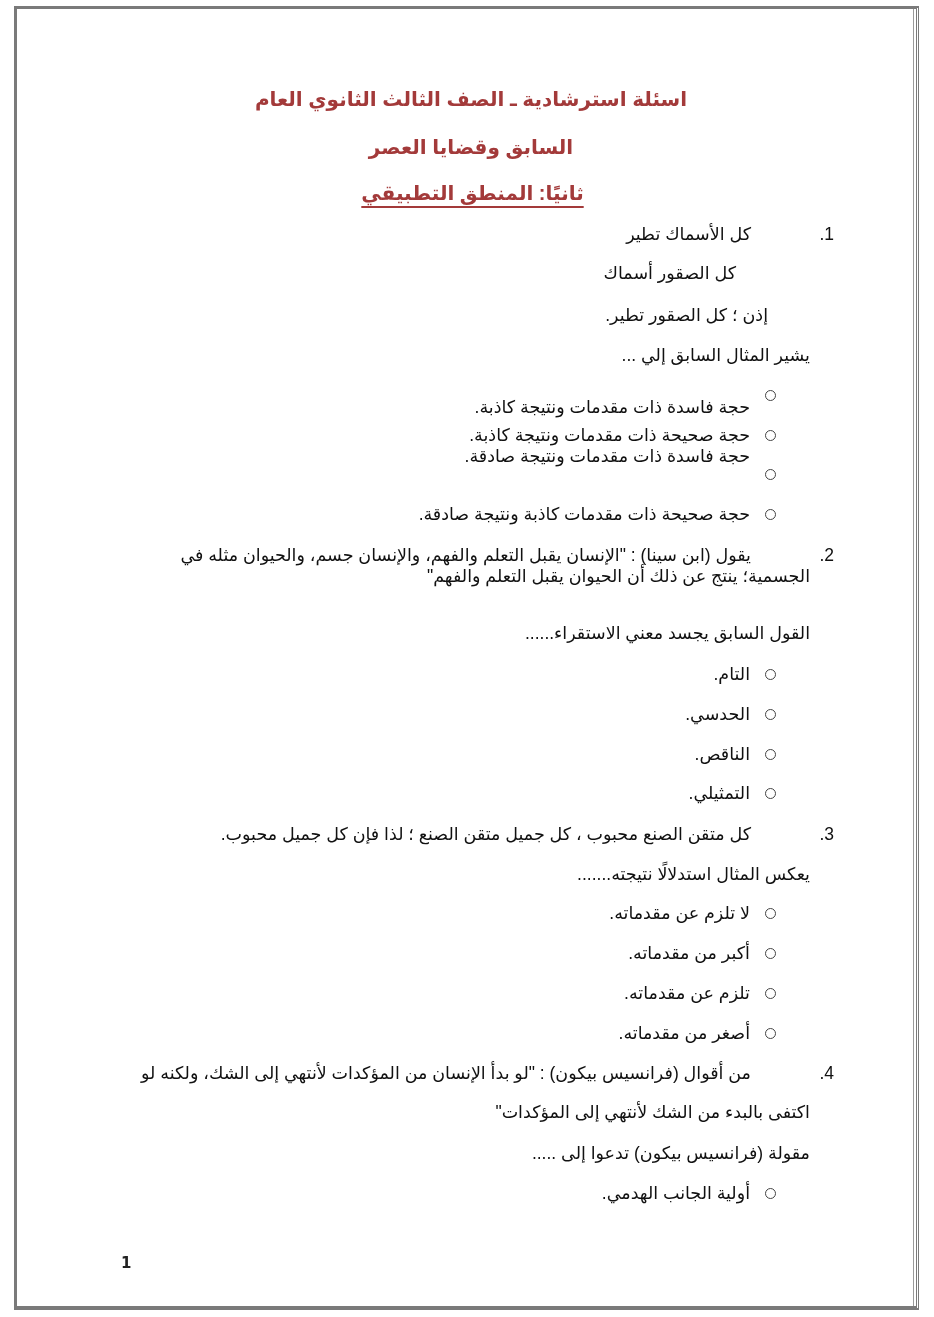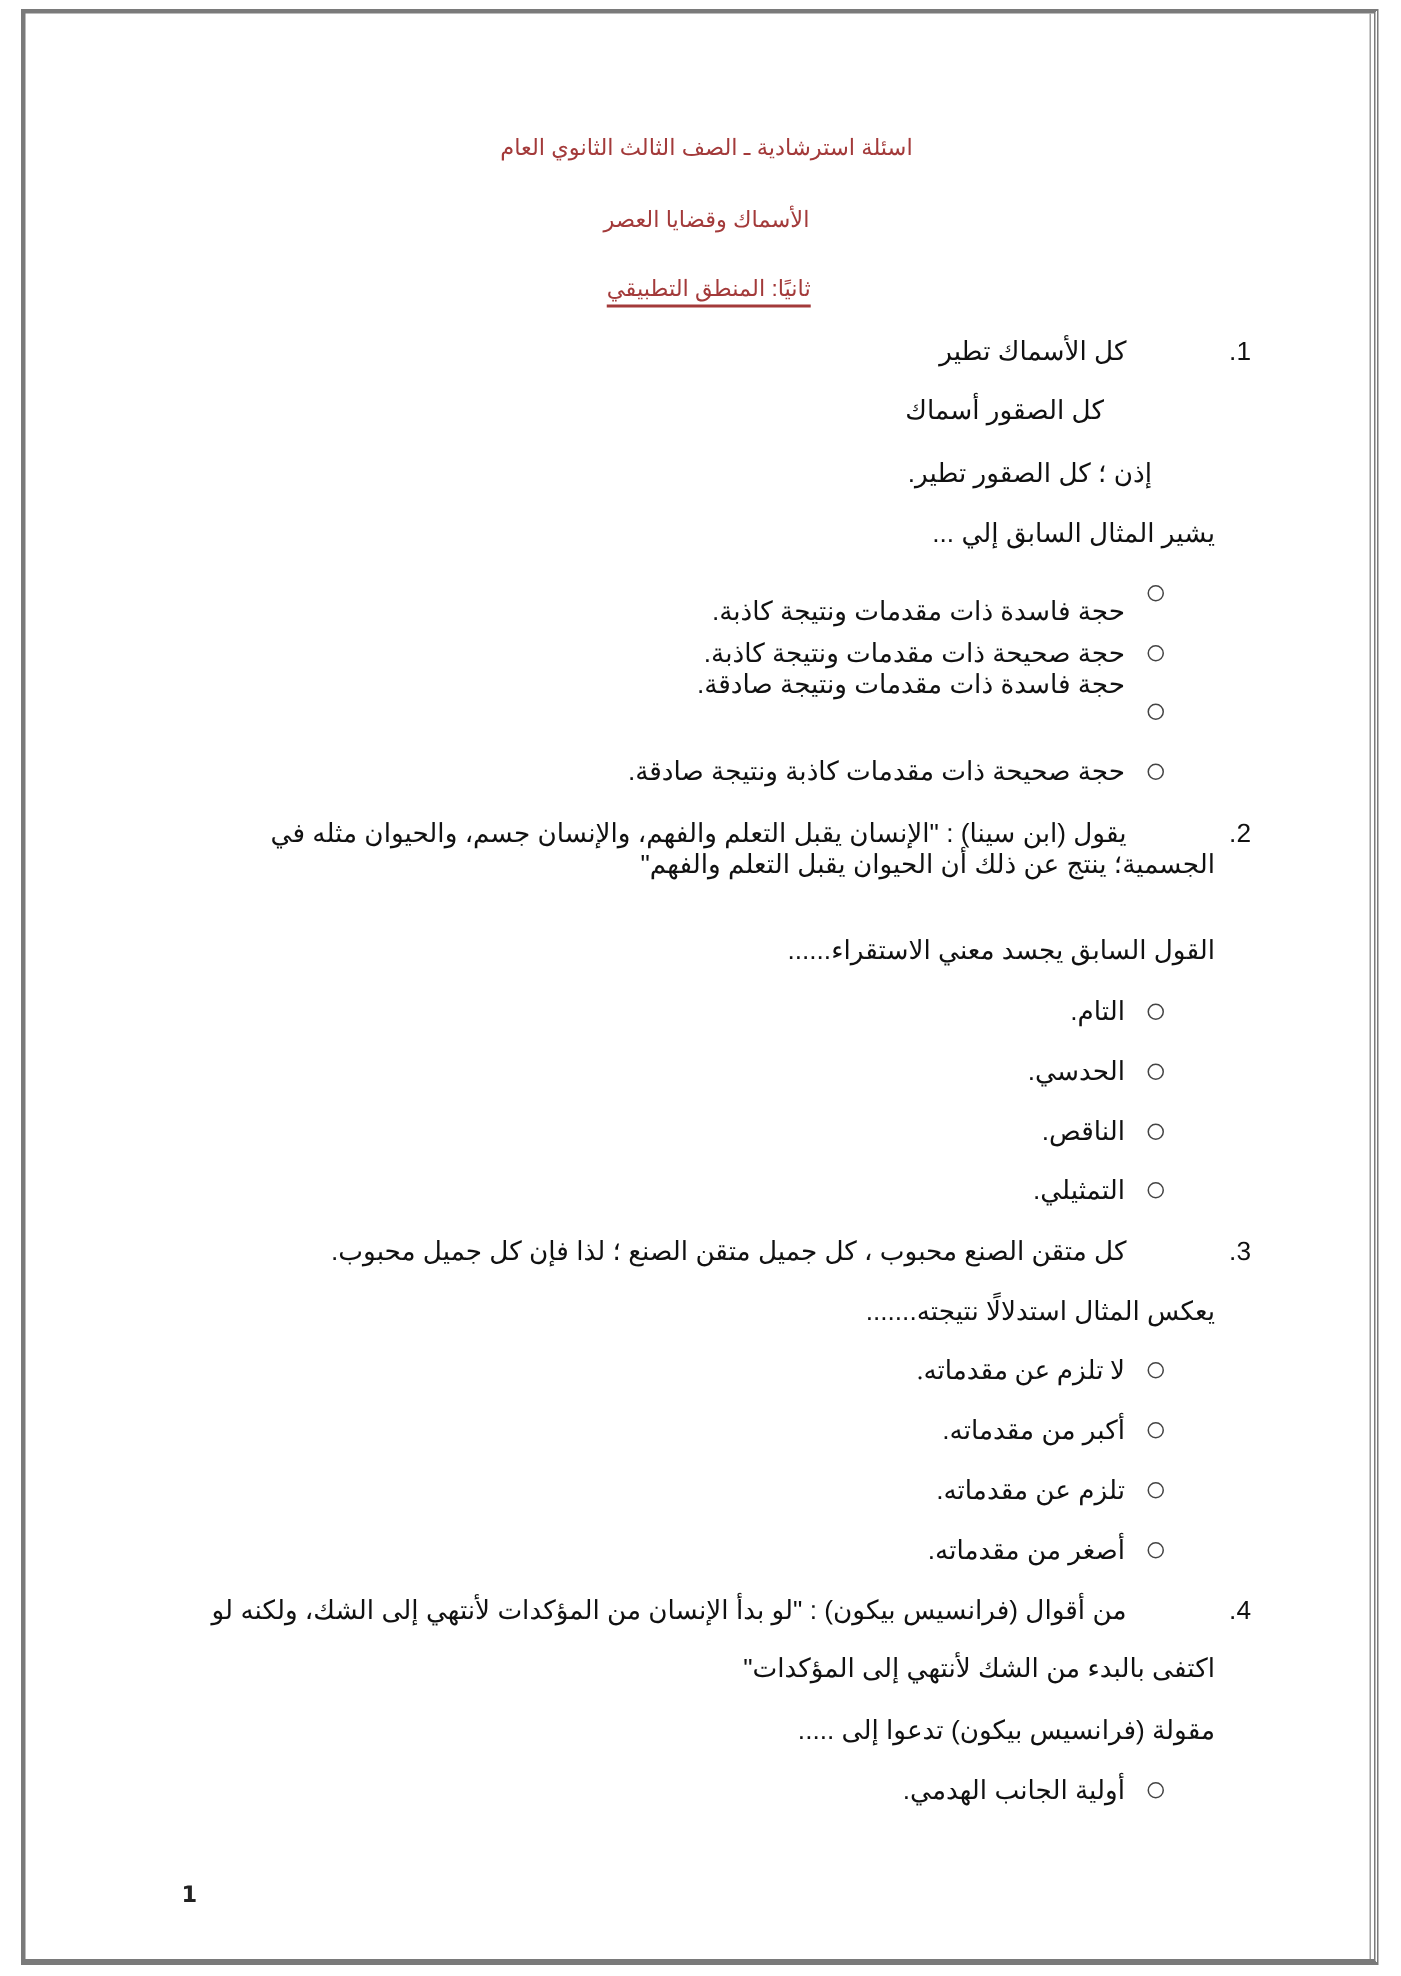--- a/index.html
+++ b/index.html
@@ -15,21 +15,21 @@
       border-right: 3px double #7a7a7a;
       border-bottom: 4px solid #7a7a7a;
       background: #fff;
     }
     .inner-edge-right {
       position: absolute; right: 2px; top: 0; bottom: 0; width: 1px; background: #9a9a9a;
     }
 
     .header { position: absolute; left: 0; right: 0; top: 80px; text-align: center; direction: rtl; }
     .header .line {
-      color: #a33a3a; font-weight: normal; font-size: 15px;
+      color: #a33a3a; font-weight: bold; font-size: 20px;
       height: 45px; line-height: 38px;
     }
     .header .line.underlined span {
       text-decoration: underline; text-decoration-thickness: 2px; text-underline-offset: 6px;
     }
     .header .line:nth-child(1) { position: absolute; top: 0; left: 0; right: 0; padding-left: 8px; }
     .header .line:nth-child(2) { position: absolute; top: 48px; left: 0; right: 0; padding-left: 8px; }
     .header .line:nth-child(3) { position: absolute; top: 94px; left: 0; right: 0; padding-left: 11px; }
 
     .content { position: absolute; left: 0; right: 0; top: 0; direction: rtl; font-size: 17.5px; }
@@ -47,21 +47,21 @@
   </style>
 </head>
 <body>
 
 <div class="page-frame">
   <div class="inner-edge-right"></div>
 </div>
 
 <div class="header">
   <div class="line"><span>اسئلة استرشادية ـ الصف الثالث الثانوي العام</span></div>
-  <div class="line"><span>الأسماك وقضايا العصر</span></div>
+  <div class="line"><span>السابق وقضايا العصر</span></div>
   <div class="line underlined"><span>ثانيًا: المنطق التطبيقي</span></div>
 </div>
 
 <div class="content">
 
   <div>
     <span class="row" style="top:222px; right:100px; direction:ltr;">.1</span>
     <span class="row" style="top:222px; right:183px;margin-left:26px;">كل الأسماك تطير</span>
     <span class="row" style="top:261px; right:198px;">كل الصقور أسماك</span>
     <span class="row" style="top:303px; right:166px;">إذن ؛ كل الصقور تطير.</span>
@@ -109,21 +109,21 @@
     </div>
   </div>
 
   <div>
     <span class="row" style="top:822px; right:100px; direction:ltr;">.3</span>
     <span class="row" style="top:822px; right:183px;">كل متقن الصنع محبوب ، كل جميل متقن الصنع ؛ لذا فإن كل جميل محبوب.</span>
     <span class="row" style="top:862px; right:124px;">يعكس المثال استدلالًا نتيجته.......</span>
 
     <div>
       <span class="bullet" style="top:908px; left:765px;"></span>
-      <span class="row" style="top:901px; right:184px;font-family:Liberation Serif, serif;">لا تلزم عن مقدماته.</span>
+      <span class="row" style="top:901px; right:184px;">لا تلزم عن مقدماته.</span>
     </div>
     <div>
       <span class="bullet" style="top:948px; left:765px;"></span>
       <span class="row" style="top:941px; right:184px;">أكبر من مقدماته.</span>
     </div>
     <div>
       <span class="bullet" style="top:988px; left:765px;"></span>
       <span class="row" style="top:981px; right:184px;">تلزم عن مقدماته.</span>
     </div>
     <div>

